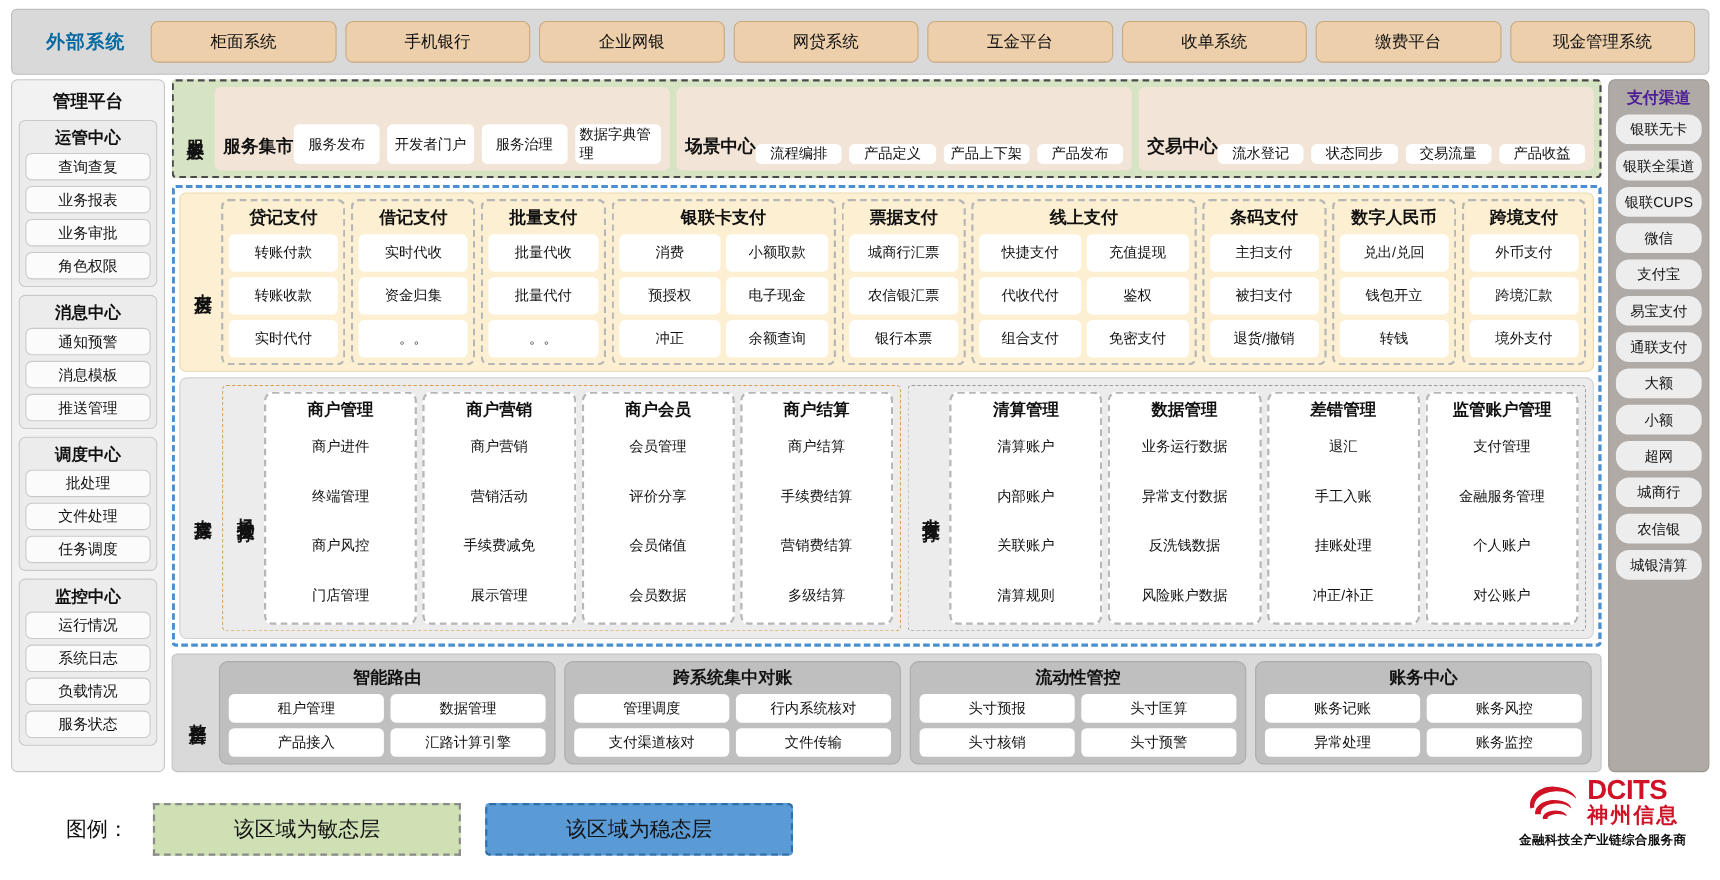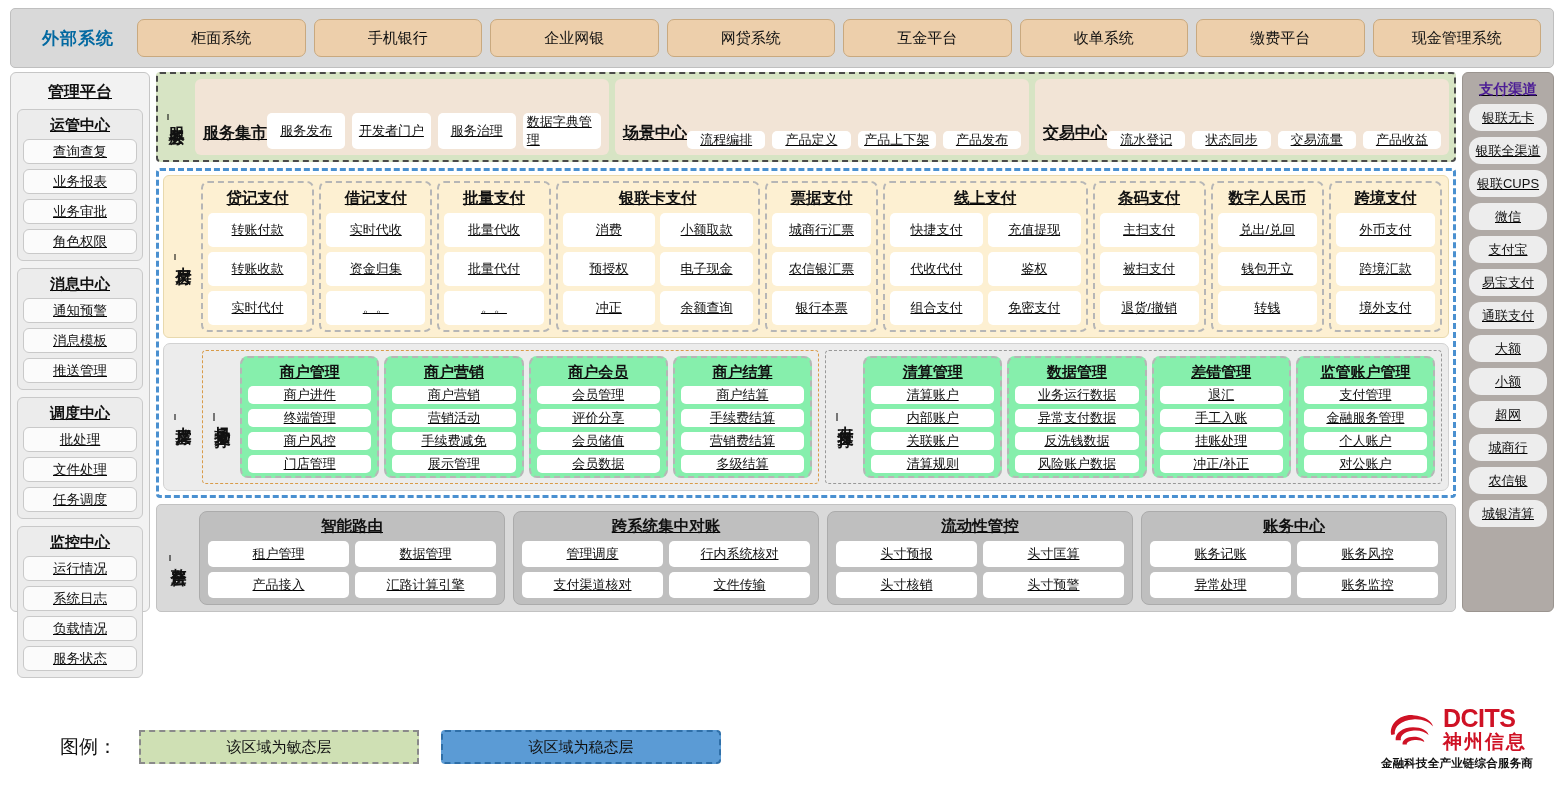--- a/index.html
+++ b/index.html
@@ -23,21 +23,21 @@
   }
   .ext-items { display: flex; flex: 1; justify-content: space-between; gap: 8px; padding-left: 4px; }
   .ext-chip {
     background: #edcfab; border: 1px solid #c9a97f; border-radius: 7px;
     height: 38px; min-width: 128px; flex: 1;
     display: flex; align-items: center; justify-content: center;
     font-size: 15px; color: #111;
   }
 
   
-  .mid { position: absolute; left: 10px; top: 72px; width: 1544px; height: 540px; display: flex; gap: 6px; text-decoration: underline; }
+  .mid { position: absolute; left: 10px; top: 72px; width: 1544px; height: 630px; display: flex; gap: 6px; }
 
   
   .mgmt {
     width: 140px; flex: none; background: #f2f2f2; border: 1px solid #c6c6c6;
     border-radius: 6px; padding: 5px 6px; display: flex; flex-direction: column;
   }
   .mgmt-title { font-size: 16px; font-weight: bold; text-align: center; padding: 4px 0 6px; color: #111; }
   .mgmt-group {
     background: #ececec; border: 1px solid #c9c9c9; border-radius: 6px;
     padding: 4px 5px 6px; margin-bottom: 7px;
@@ -105,21 +105,21 @@
   .sup-layer {
     background: #ececec; border: 1px solid #d2d2d2; border-radius: 7px;
     display: flex; align-items: stretch; padding: 6px; gap: 6px; flex: 1; min-height: 0;
   }
   .sup-half {
     flex: 1; display: flex; align-items: stretch; gap: 5px; padding: 5px 6px; min-width: 0;
   }
   .sup-half.scene { border: 1px dashed #d89b49; border-radius: 4px; }
   .sup-half.paysup { border: 1px dashed #999999; border-radius: 4px; }
   .sup-col {
-    flex: 1; border: 2px dashed #b6b6b6; border-radius: 8px; background: #86efac;
+    flex: 1; border: 2px dashed #b6b6b6; border-radius: 8px; background: #ffffff;
     padding: 3px 6px 5px; display: flex; flex-direction: column; min-width: 0;
   }
   .sup-col-title { text-align: center; font-size: 15px; font-weight: bold; color: #111; padding: 2px 0 4px; }
   .sup-cells { display: flex; flex-direction: column; gap: 5px; flex: 1; }
 
   
   .integ-layer {
     background: #d9d9d9; border: 1px solid #c2c2c2; border-radius: 5px;
     display: flex; align-items: stretch; padding: 6px 8px; gap: 8px; height: 108px; flex: none;
   }
@@ -141,22 +141,22 @@
     background: #ededed; border-radius: 12px; height: 27px;
     display: flex; align-items: center; justify-content: center;
     font-size: 13px; color: #111; margin-bottom: 6px; white-space: nowrap;
   }
   .chan-item:last-child { margin-bottom: 0; }
 
   
   .legend { position: absolute; left: 60px; top: 730px; display: flex; align-items: center; gap: 22px; }
   .legend-label { font-size: 19px; color: #111; }
   .legend-chip {
-    width: 280px; height: 34px; display: flex; align-items: center; justify-content: center;
-    font-size: 15px; color: #111;
+    width: 280px; height: 48px; display: flex; align-items: center; justify-content: center;
+    font-size: 19px; color: #111;
   }
   .legend-chip.agile { background: #cfe0b4; border: 2px dashed #8a8a8a; }
   .legend-chip.stable { background: #5b9bd5; border: 2px dashed #2f6fa8; }
 
   
   .logo { position: absolute; right: 12px; top: 706px; width: 190px; text-align: center; }
   .logo-row { display: flex; align-items: center; justify-content: center; gap: 4px; }
   .logo-mark { width: 52px; height: 40px; flex: none; }
   .logo-text { text-align: left; line-height: 1; }
   .logo-en { font-size: 25px; font-weight: bold; color: #cf1225; letter-spacing: -0.5px; font-family: "Liberation Sans", sans-serif; }

